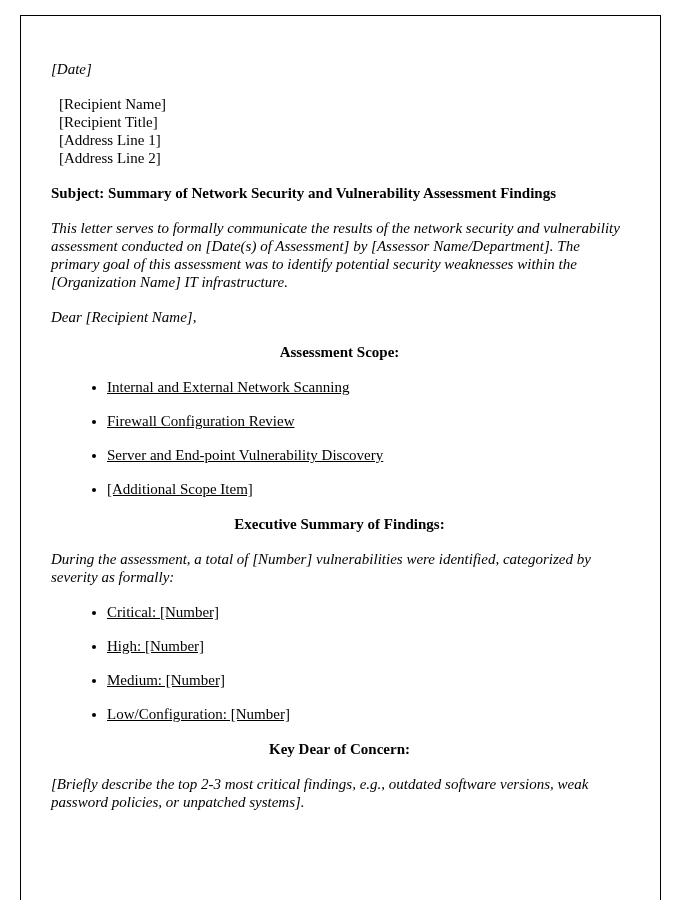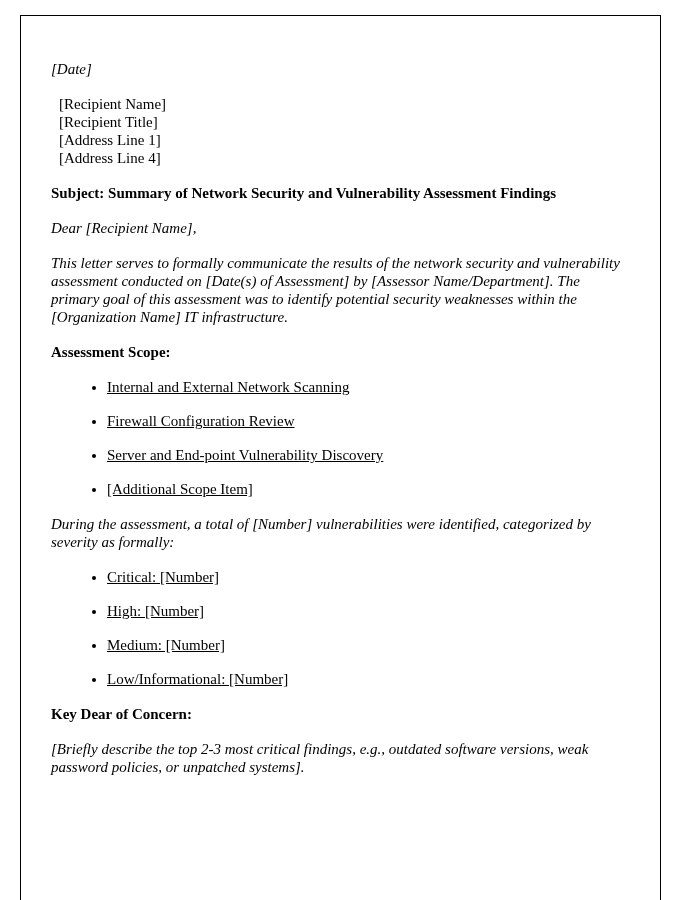--- a/index.html
+++ b/index.html
@@ -33,20 +33,21 @@
   }
   .line {
     margin: 0;
   }
   .block {
     margin: 0 0 17px 8px;
   }
   .heading {
     font-weight: bold;
     margin: 0 0 17px 0;
+    text-align: center;
   }
   .subject {
     font-weight: bold;
     margin: 0 0 17px 0;
   }
   ul.letter-list {
     margin: 0 0 17px 0;
     padding: 0 0 0 40px;
     list-style-type: disc;
   }
@@ -60,46 +61,47 @@
 <body>
 
 <div class="letter-page">
 
   <p class="para">[Date]</p>
 
   <div class="block">
     <p class="line">[Recipient Name]</p>
     <p class="line">[Recipient Title]</p>
     <p class="line">[Address Line 1]</p>
-    <p class="line">[Address Line 4]</p>
+    <p class="line">[Address Line 2]</p>
   </div>
 
   <p class="subject">Subject: Summary of Network Security and Vulnerability Assessment Findings</p>
 
+  <p class="para">This letter serves to formally communicate the results of the network security and vulnerability assessment conducted on [Date(s) of Assessment] by [Assessor Name/Department]. The primary goal of this assessment was to identify potential security weaknesses within the [Organization Name] IT infrastructure.</p>
+
   <p class="para">Dear [Recipient Name],</p>
-
-  <p class="para">This letter serves to formally communicate the results of the network security and vulnerability assessment conducted on [Date(s) of Assessment] by [Assessor Name/Department]. The primary goal of this assessment was to identify potential security weaknesses within the [Organization Name] IT infrastructure.</p>
 
   <p class="heading">Assessment Scope:</p>
 
   <ul class="letter-list">
     <li>Internal and External Network Scanning</li>
     <li>Firewall Configuration Review</li>
     <li>Server and End-point Vulnerability Discovery</li>
     <li>[Additional Scope Item]</li>
   </ul>
 
+  <p class="heading">Executive Summary of Findings:</p>
 
   <p class="para">During the assessment, a total of [Number] vulnerabilities were identified, categorized by severity as formally:</p>
 
   <ul class="letter-list">
     <li>Critical: [Number]</li>
     <li>High: [Number]</li>
     <li>Medium: [Number]</li>
-    <li>Low/Informational: [Number]</li>
+    <li>Low/Configuration: [Number]</li>
   </ul>
 
   <p class="heading">Key Dear of Concern:</p>
 
   <p class="para">[Briefly describe the top 2-3 most critical findings, e.g., outdated software versions, weak password policies, or unpatched systems].</p>
 
 
 
 </div>
 

